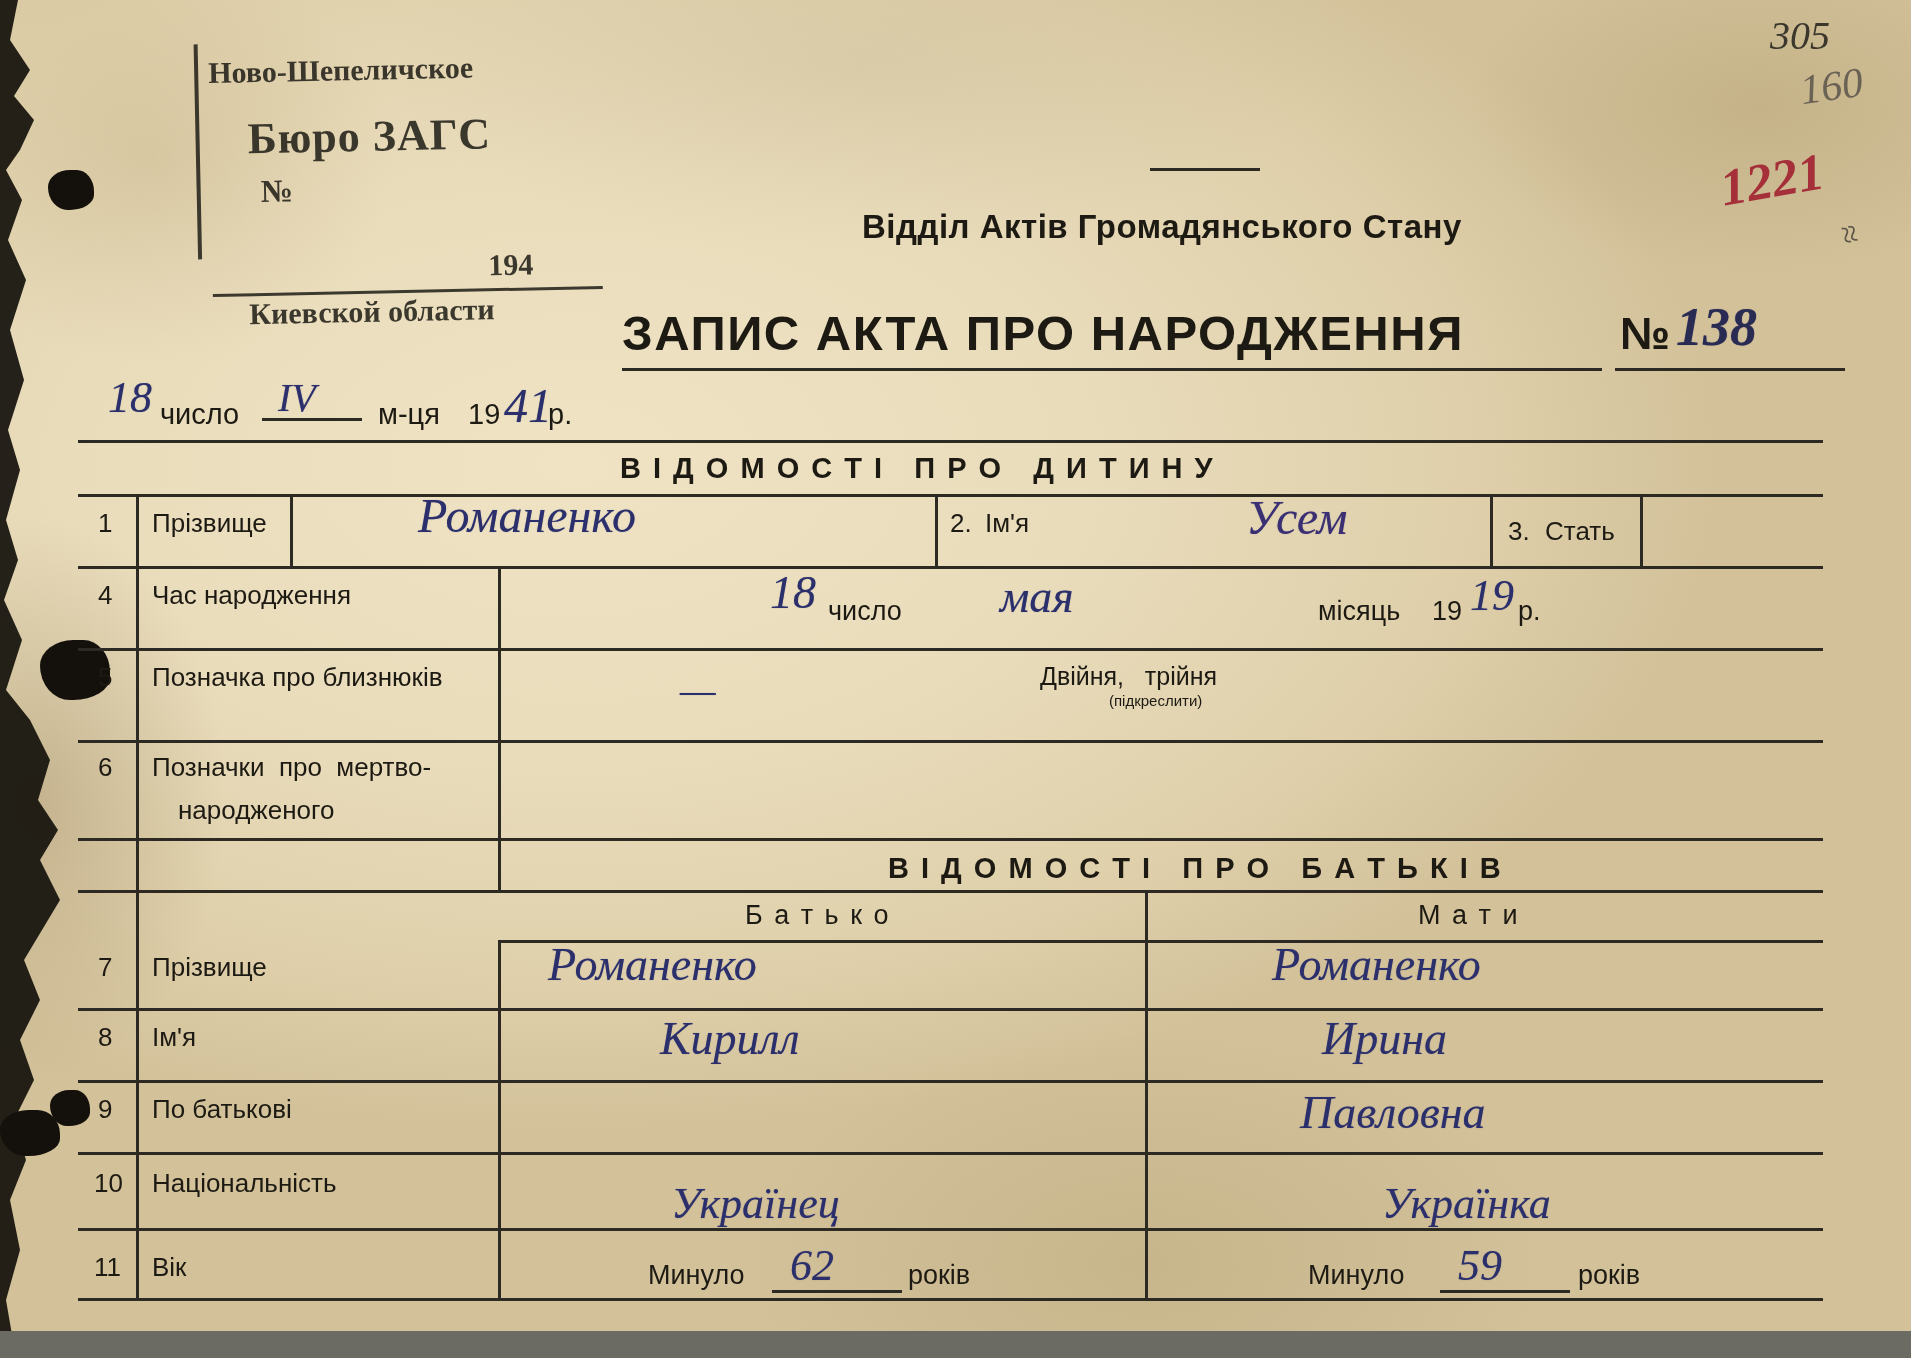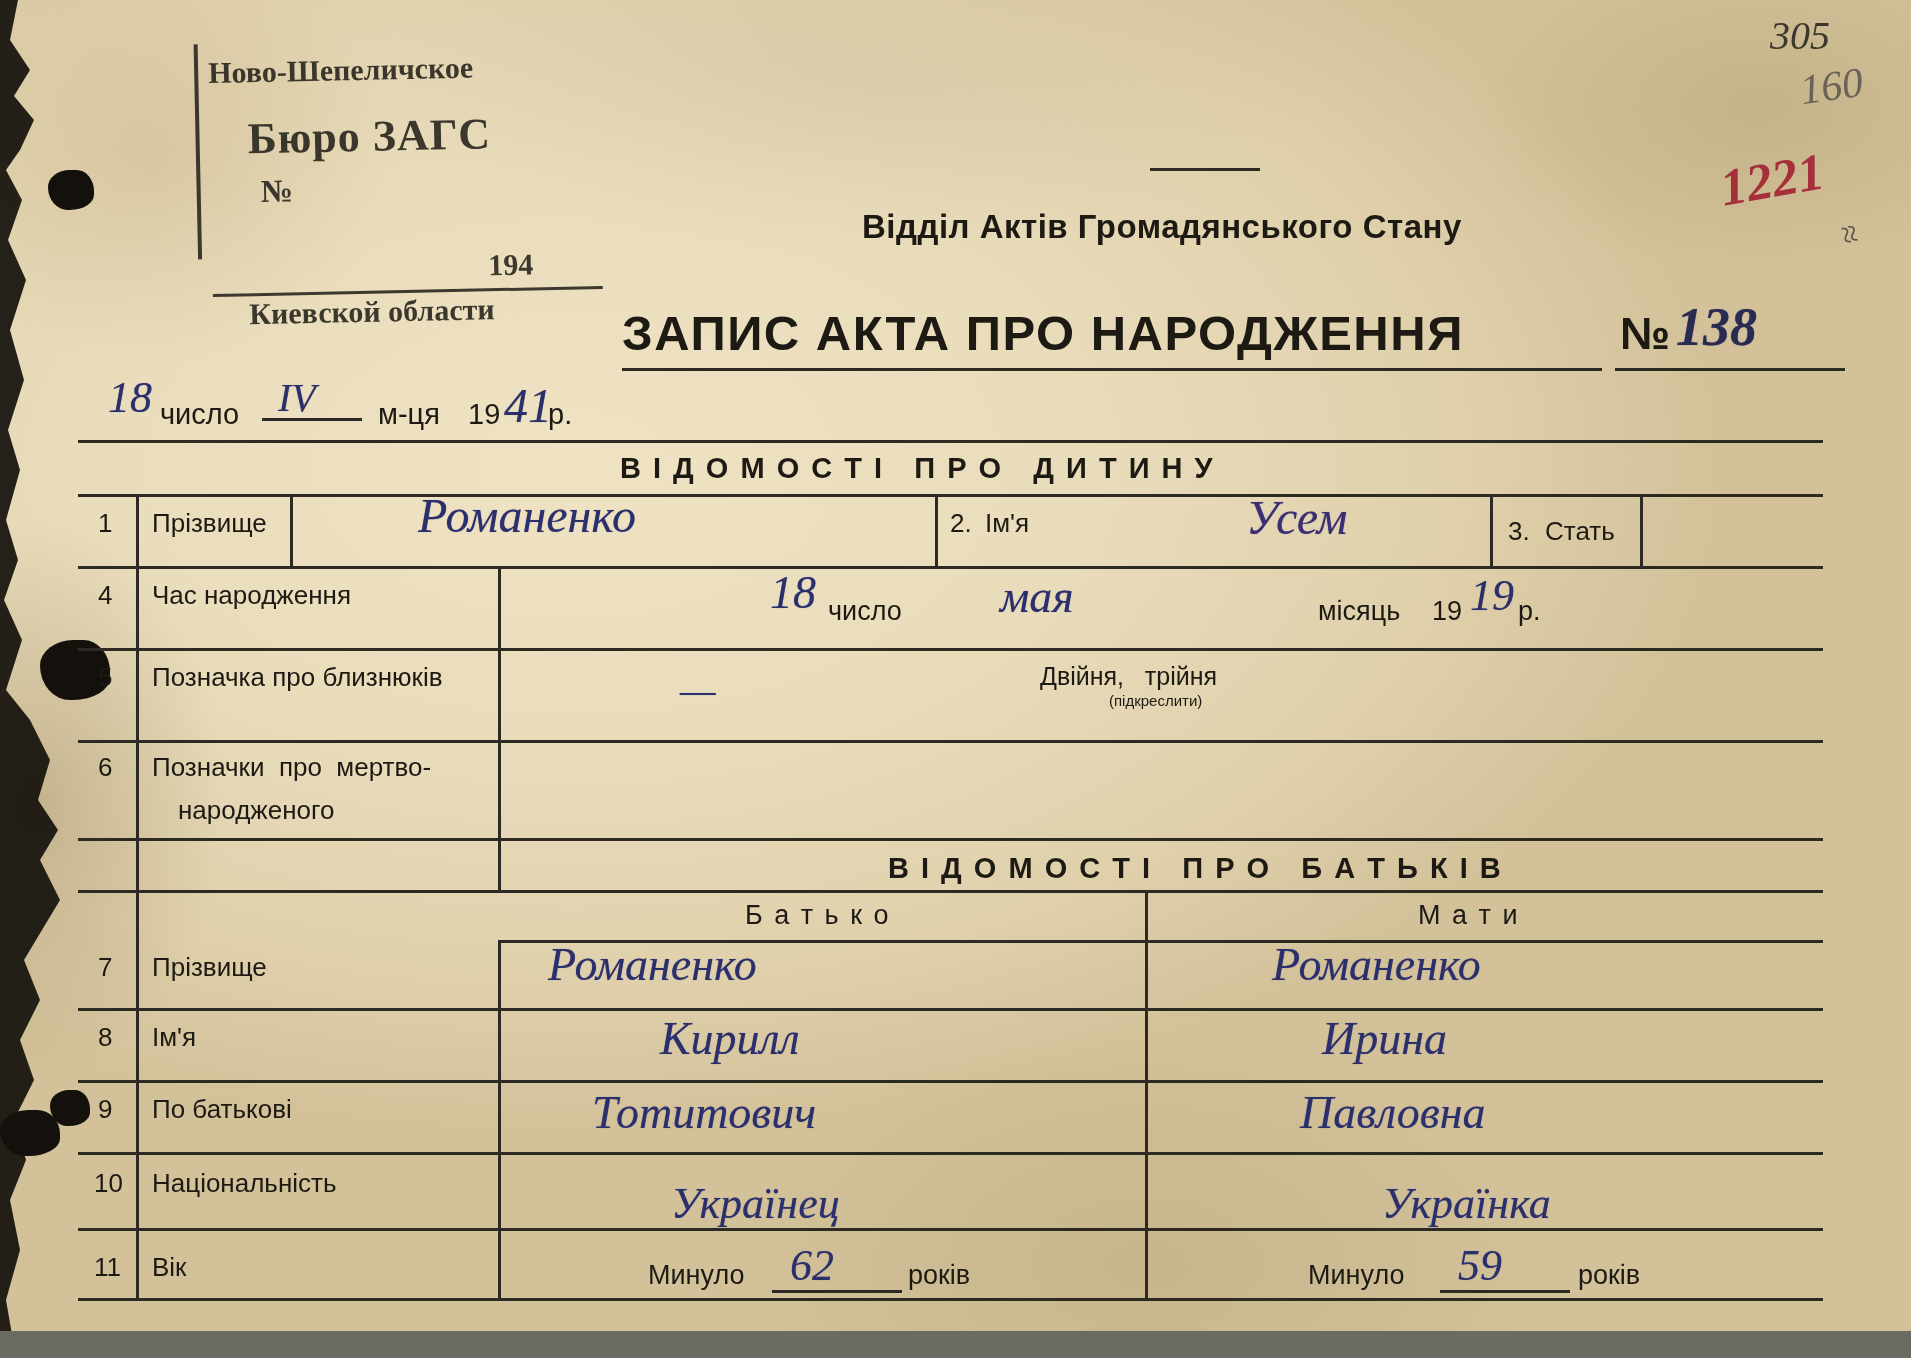--- a/index.html
+++ b/index.html
@@ -257,21 +257,20 @@
   <div class="hand" style="left:548px; top:938px; font-size:46px;">Романенко</div>
   <div class="hand" style="left:1272px; top:938px; font-size:46px;">Романенко</div>
 
   <div class="print" style="left:98px; top:1022px; font-size:26px;">8</div>
   <div class="print" style="left:152px; top:1022px; font-size:26px;">Ім'я</div>
   <div class="hand" style="left:660px; top:1012px; font-size:46px;">Кирилл</div>
   <div class="hand" style="left:1322px; top:1012px; font-size:46px;">Ирина</div>
 
   <div class="print" style="left:98px; top:1094px; font-size:26px;">9</div>
   <div class="print" style="left:152px; top:1094px; font-size:26px;">По батькові</div>
-  <div class="hand" style="left:592px; top:1086px; font-size:46px;">Тотитович</div>
   <div class="hand" style="left:1300px; top:1086px; font-size:46px;">Павловна</div>
 
   <div class="print" style="left:94px; top:1168px; font-size:26px;">10</div>
   <div class="print" style="left:152px; top:1168px; font-size:26px;">Національність</div>
   <div class="hand" style="left:671px; top:1178px; font-size:44px;">Українец</div>
   <div class="hand" style="left:1382px; top:1178px; font-size:44px;">Українка</div>
 
   <div class="print" style="left:94px; top:1252px; font-size:26px;">11</div>
   <div class="print" style="left:152px; top:1252px; font-size:26px;">Вік</div>
   <div class="print" style="left:648px; top:1260px; font-size:27px;">Минуло</div>

